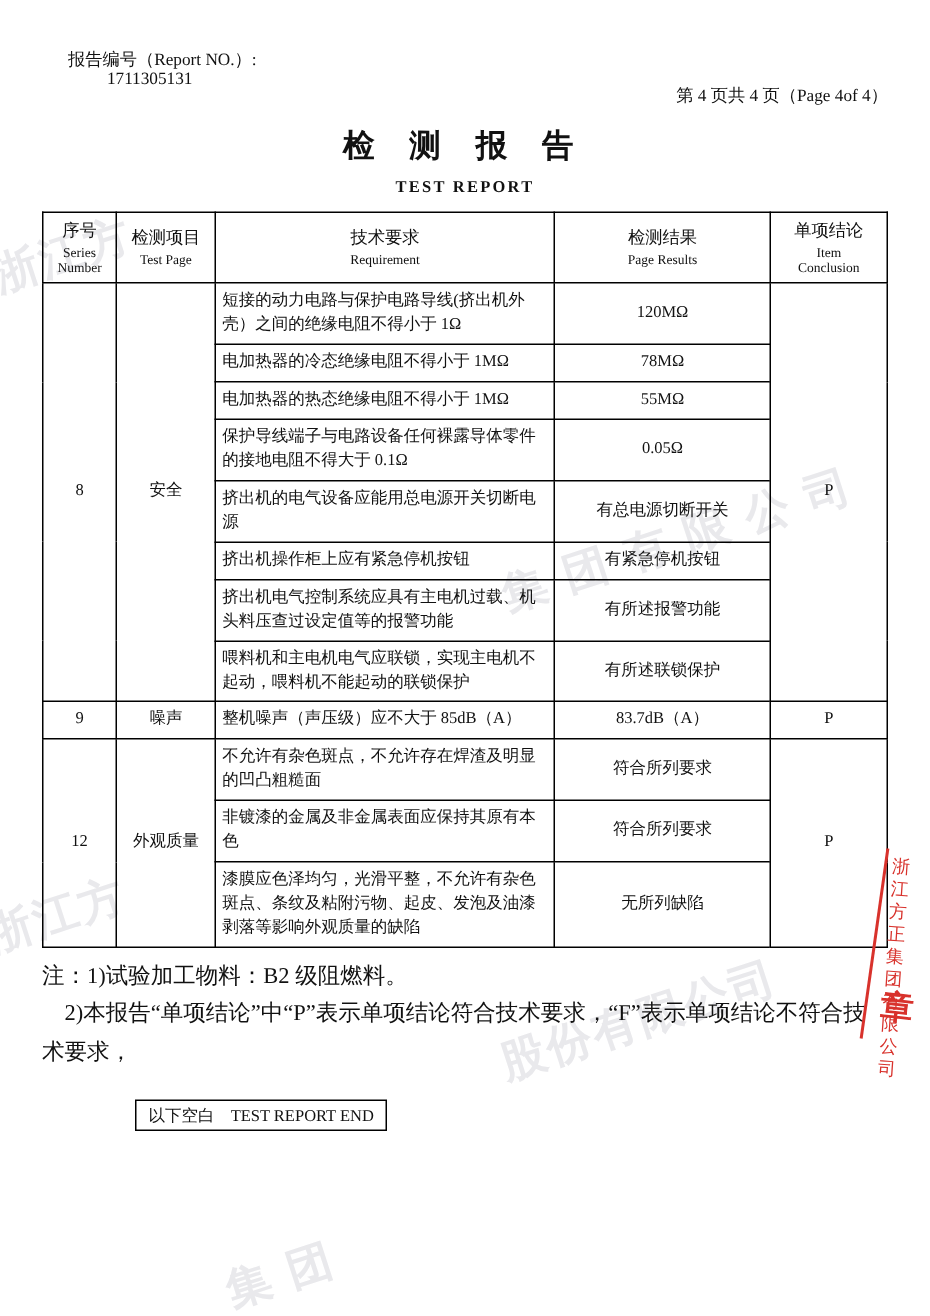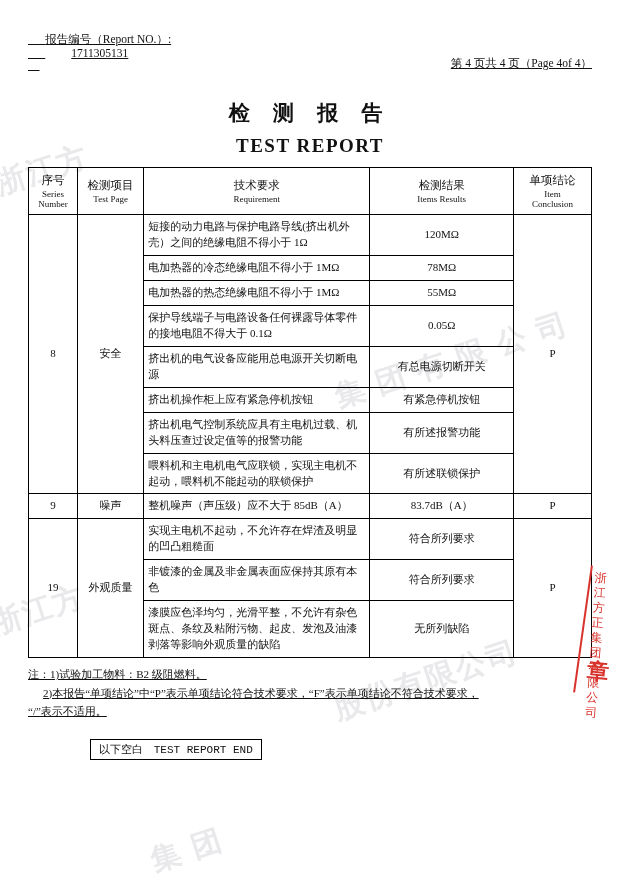--- a/index.html
+++ b/index.html
@@ -43,36 +43,35 @@
     width: 620px;
   }
 
   
   .hdr {
     display: flex;
     justify-content: space-between;
     align-items: flex-end;
     font-size: 11.5px;
     padding-top: 20px;
-    text-decoration: underline;
   }
   .hdr .left { white-space: pre; }
   .hdr .rep-no { margin-left: 26px; font-family: "Liberation Serif", serif; }
   .hdr .right { font-size: 11.5px; }
 
   .title-cn {
     text-align: center;
     font-size: 21px;
     font-weight: bold;
     letter-spacing: 9px;
-    margin-top: 28px;
+    margin-top: 12px;
   }
   .title-en {
     text-align: center;
-    font-size: 19px;
+    font-size: 11px;
     font-weight: bold;
     letter-spacing: 1.5px;
     margin-top: 8px;
     margin-bottom: 10px;
     font-family: "Liberation Serif", serif;
   }
 
   table.main {
     border-collapse: collapse;
     width: 100%;
@@ -96,37 +95,36 @@
   col.c2 { width: 62px; }
   col.c3 { width: 212px; }
   col.c4 { width: 135px; }
   col.c5 { width: 73px; }
 
   td.ctr { text-align: center; }
   td.req { text-align: left; }
   td.res { text-align: center; font-family: Liberation Serif, serif; }
 
   .notes {
-    font-size: 11px;
+    font-size: 15px;
     line-height: 1.7;
     margin-top: 7px;
-    text-decoration: underline;
   }
   .notes .n1 { text-indent: 0; }
   .notes .n2 { text-indent: 15px; }
 
   .endbox {
     display: inline-block;
     border: 1px solid #000;
     padding: 2px 8px;
     font-size: 11px;
     margin-top: 18px;
     margin-left: 62px;
   }
-  .endbox .en { font-family: Liberation Mono, monospace; margin-left: 8px; }
+  .endbox .en { font-family: Liberation Serif, serif; margin-left: 8px; }
 
   
   .seal {
     position: absolute;
     right: 2px;
     top: 565px;
     width: 44px;
     height: 130px;
     z-index: 3;
     color: #d8322c;
@@ -200,21 +198,21 @@
         <td>
           <span class="th-cn">检测项目</span>
           <span class="th-en">Test Page</span>
         </td>
         <td>
           <span class="th-cn">技术要求</span>
           <span class="th-en">Requirement</span>
         </td>
         <td>
           <span class="th-cn">检测结果</span>
-          <span class="th-en">Items Results</span>
+          <span class="th-en">Page Results</span>
         </td>
         <td>
           <span class="th-cn">单项结论</span>
           <span class="th-en">Item</span>
           <span class="th-en">Conclusion</span>
         </td>
       </tr>
     </thead>
 
     <tbody>
@@ -257,41 +255,40 @@
 
       <tr>
         <td class="ctr">9</td>
         <td class="ctr">噪声</td>
         <td class="req">整机噪声（声压级）应不大于 85dB（A）</td>
         <td class="res">83.7dB（A）</td>
         <td class="ctr">P</td>
       </tr>
 
       <tr>
-        <td class="ctr" rowspan="3">19</td>
+        <td class="ctr" rowspan="3">12</td>
         <td class="ctr" rowspan="3">外观质量</td>
-        <td class="req">实现主电机不起动，不允许存在焊渣及明显的凹凸粗糙面</td>
+        <td class="req">不允许有杂色斑点，不允许存在焊渣及明显的凹凸粗糙面</td>
         <td class="res">符合所列要求</td>
         <td class="ctr" rowspan="3">P</td>
       </tr>
       <tr>
         <td class="req">非镀漆的金属及非金属表面应保持其原有本色</td>
         <td class="res">符合所列要求</td>
       </tr>
       <tr>
         <td class="req">漆膜应色泽均匀，光滑平整，不允许有杂色斑点、条纹及粘附污物、起皮、发泡及油漆剥落等影响外观质量的缺陷</td>
         <td class="res">无所列缺陷</td>
       </tr>
     </tbody>
   </table>
 
   <div class="notes">
     <div class="n1">注：1)试验加工物料：B2 级阻燃料。</div>
     <div class="n2">2)本报告“单项结论”中“P”表示单项结论符合技术要求，“F”表示单项结论不符合技术要求，</div>
-    <div class="n1">“/”表示不适用。</div>
   </div>
 
   <div class="endbox">
     <span>以下空白</span>
     <span class="en">TEST REPORT END</span>
   </div>
 
 </div>
 
 <div class="seal">

